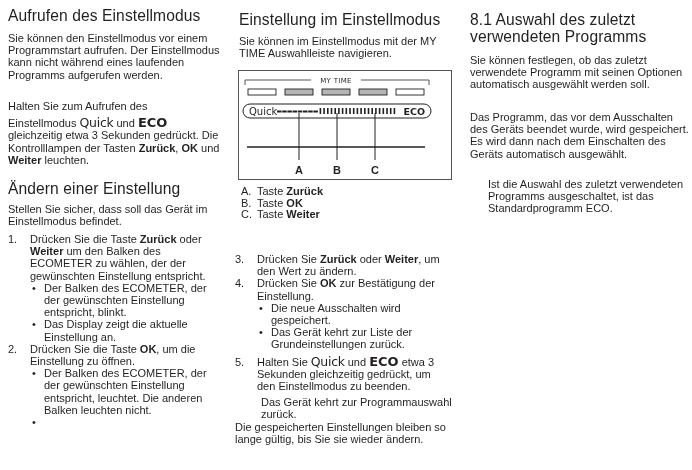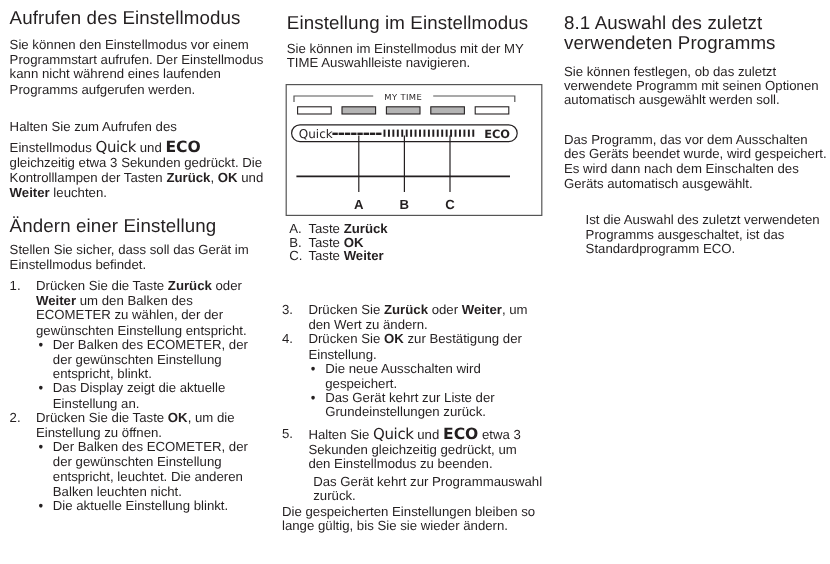--- a/index.html
+++ b/index.html
@@ -52,21 +52,21 @@
       <ul class="bul">
         <li><span class="dot">•</span><span>Der Balken des ECOMETER, der der gewünschten Einstellung entspricht, blinkt.</span></li>
         <li><span class="dot">•</span><span>Das Display zeigt die aktuelle Einstellung an.</span></li>
       </ul>
     </li>
     <li>
       <span class="num">2.</span>
       <span>Drücken Sie die Taste </span><b>OK</b><span>, um die Einstellung zu öffnen.</span>
       <ul class="bul">
         <li><span class="dot">•</span><span>Der Balken des ECOMETER, der der gewünschten Einstellung entspricht, leuchtet. Die anderen Balken leuchten nicht.</span></li>
-        <li><span class="dot">•</span><span>Die aktuelle Einstellung blinkt.</span></li>
+        <li><span class="dot">•</span></li>
       </ul>
     </li>
   </ol>
 </div>
 
 <div id="col2" class="col">
   <h2 class="abs" style="top:11px;left:0;">Einstellung im Einstellmodus</h2>
   <p class="abs" style="top:35px;left:0;width:210px;">Sie können im Einstellmodus mit der MY TIME Auswahlleiste navigieren.</p>
 </div>
 

